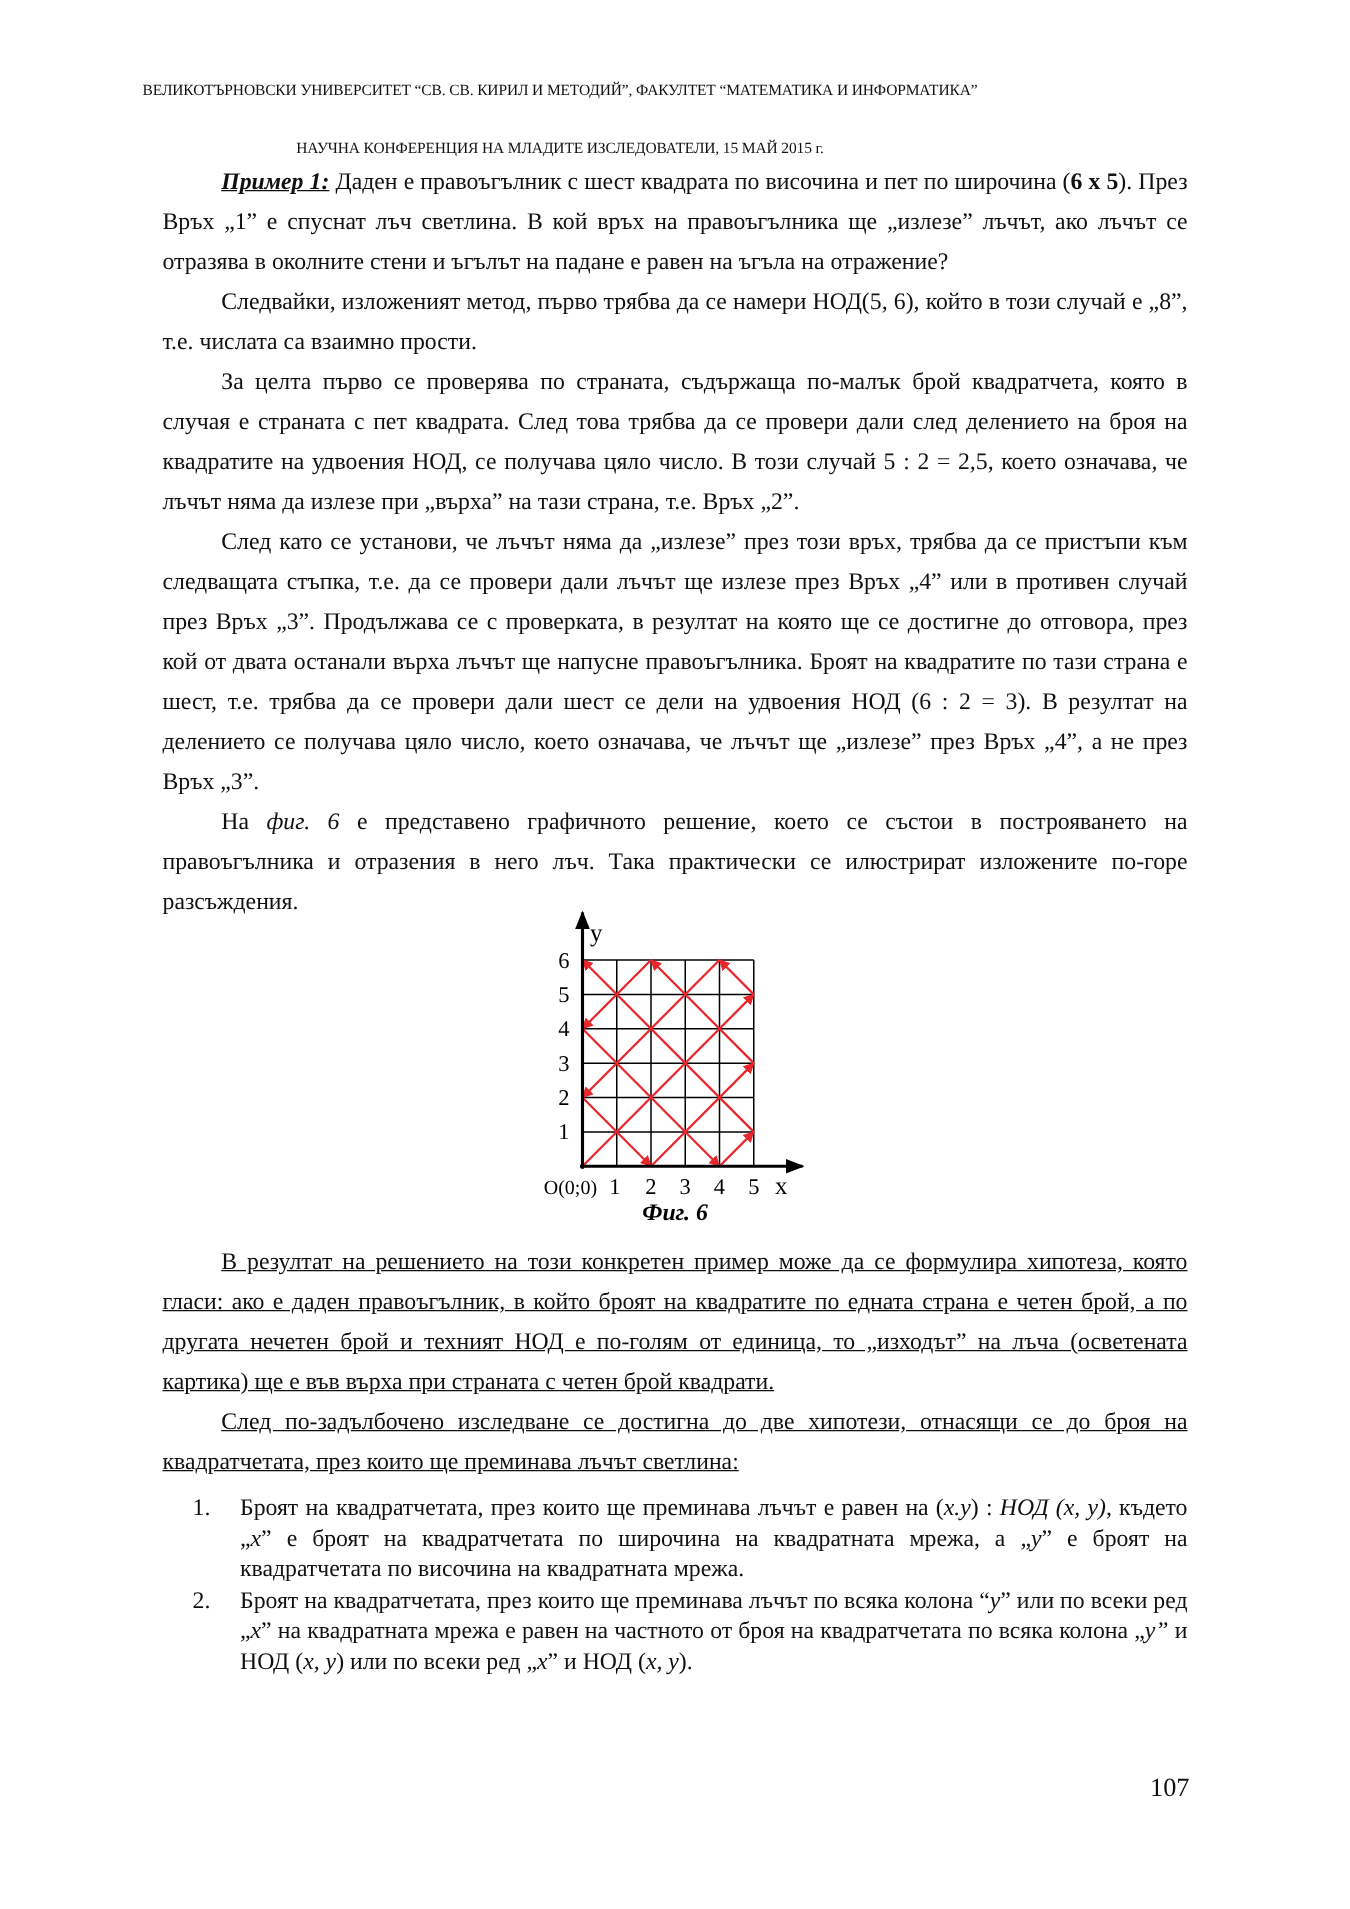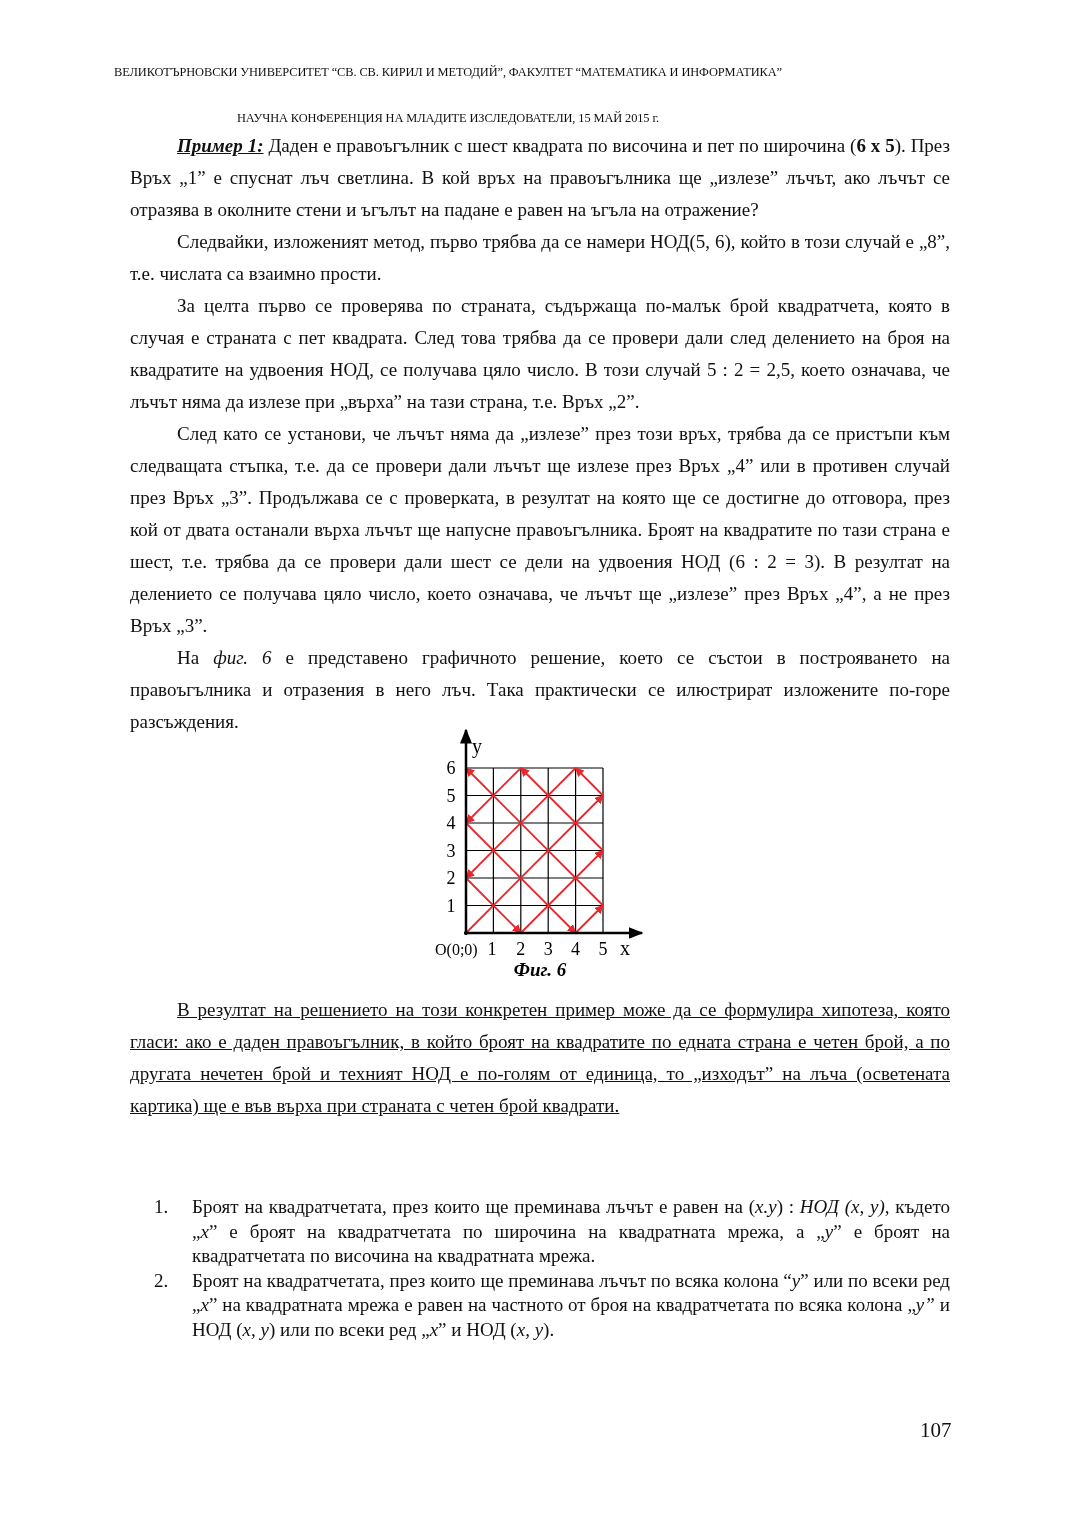--- a/index.html
+++ b/index.html
@@ -86,20 +86,21 @@
       <text x="451" y="856.5" text-anchor="middle" font-family="Liberation Serif, serif" font-size="18">3</text>
       <text x="451" y="829" text-anchor="middle" font-family="Liberation Serif, serif" font-size="18">4</text>
       <text x="451" y="801.5" text-anchor="middle" font-family="Liberation Serif, serif" font-size="18">5</text>
       <text x="451" y="774" text-anchor="middle" font-family="Liberation Serif, serif" font-size="18">6</text>
     </g>
   <text x="540" y="976" text-anchor="middle" font-family="Liberation Serif, serif" font-size="19" font-weight="bold" font-style="italic">Фиг. 6</text>
 </svg>
 
 <div class="body-text" style="top:994px;text-decoration:underline;">
   <p class="para">В резултат на решението на този конкретен пример може да се формулира хипотеза, която гласи: ако е даден правоъгълник, в който броят на квадратите по едната страна е четен брой, а по другата нечетен брой и техният НОД е по-голям от единица, то „изходът” на лъча (осветената картика) ще е във върха при страната с четен брой квадрати.</p>
+  <p class="para">След по-задълбочено изследване се достигна до две хипотези, отнасящи се до броя на квадратчетата, през които ще преминава лъчът светлина:</p>
 </div>
 
 <div class="list" style="top:1195px;">
   <p class="li"><span class="num">1.</span><span>Броят на квадратчетата, през които ще преминава лъчът е равен на (</span><span class="i">x.y</span><span>) : </span><span class="i">НОД (x, y)</span><span>, където „</span><span class="i">x</span><span>” е броят на квадратчетата по широчина на квадратната мрежа, а „</span><span class="i">y</span><span>” е броят на квадратчетата по височина на квадратната мрежа.</span></p>
   <p class="li"><span class="num">2.</span><span>Броят на квадратчетата, през които ще преминава лъчът по всяка колона “</span><span class="i">y</span><span>” или по  всеки ред „</span><span class="i">x</span><span>” на квадратната мрежа е равен на частното от броя на квадратчетата по всяка колона „</span><span class="i">y”</span><span> и  НОД  (</span><span class="i">x, y</span><span>) или по всеки ред  „</span><span class="i">x</span><span>” и НОД  (</span><span class="i">x, y</span><span>).</span></p>
 </div>
 
 <div class="pagenum">107</div>
 
 </body></html>

